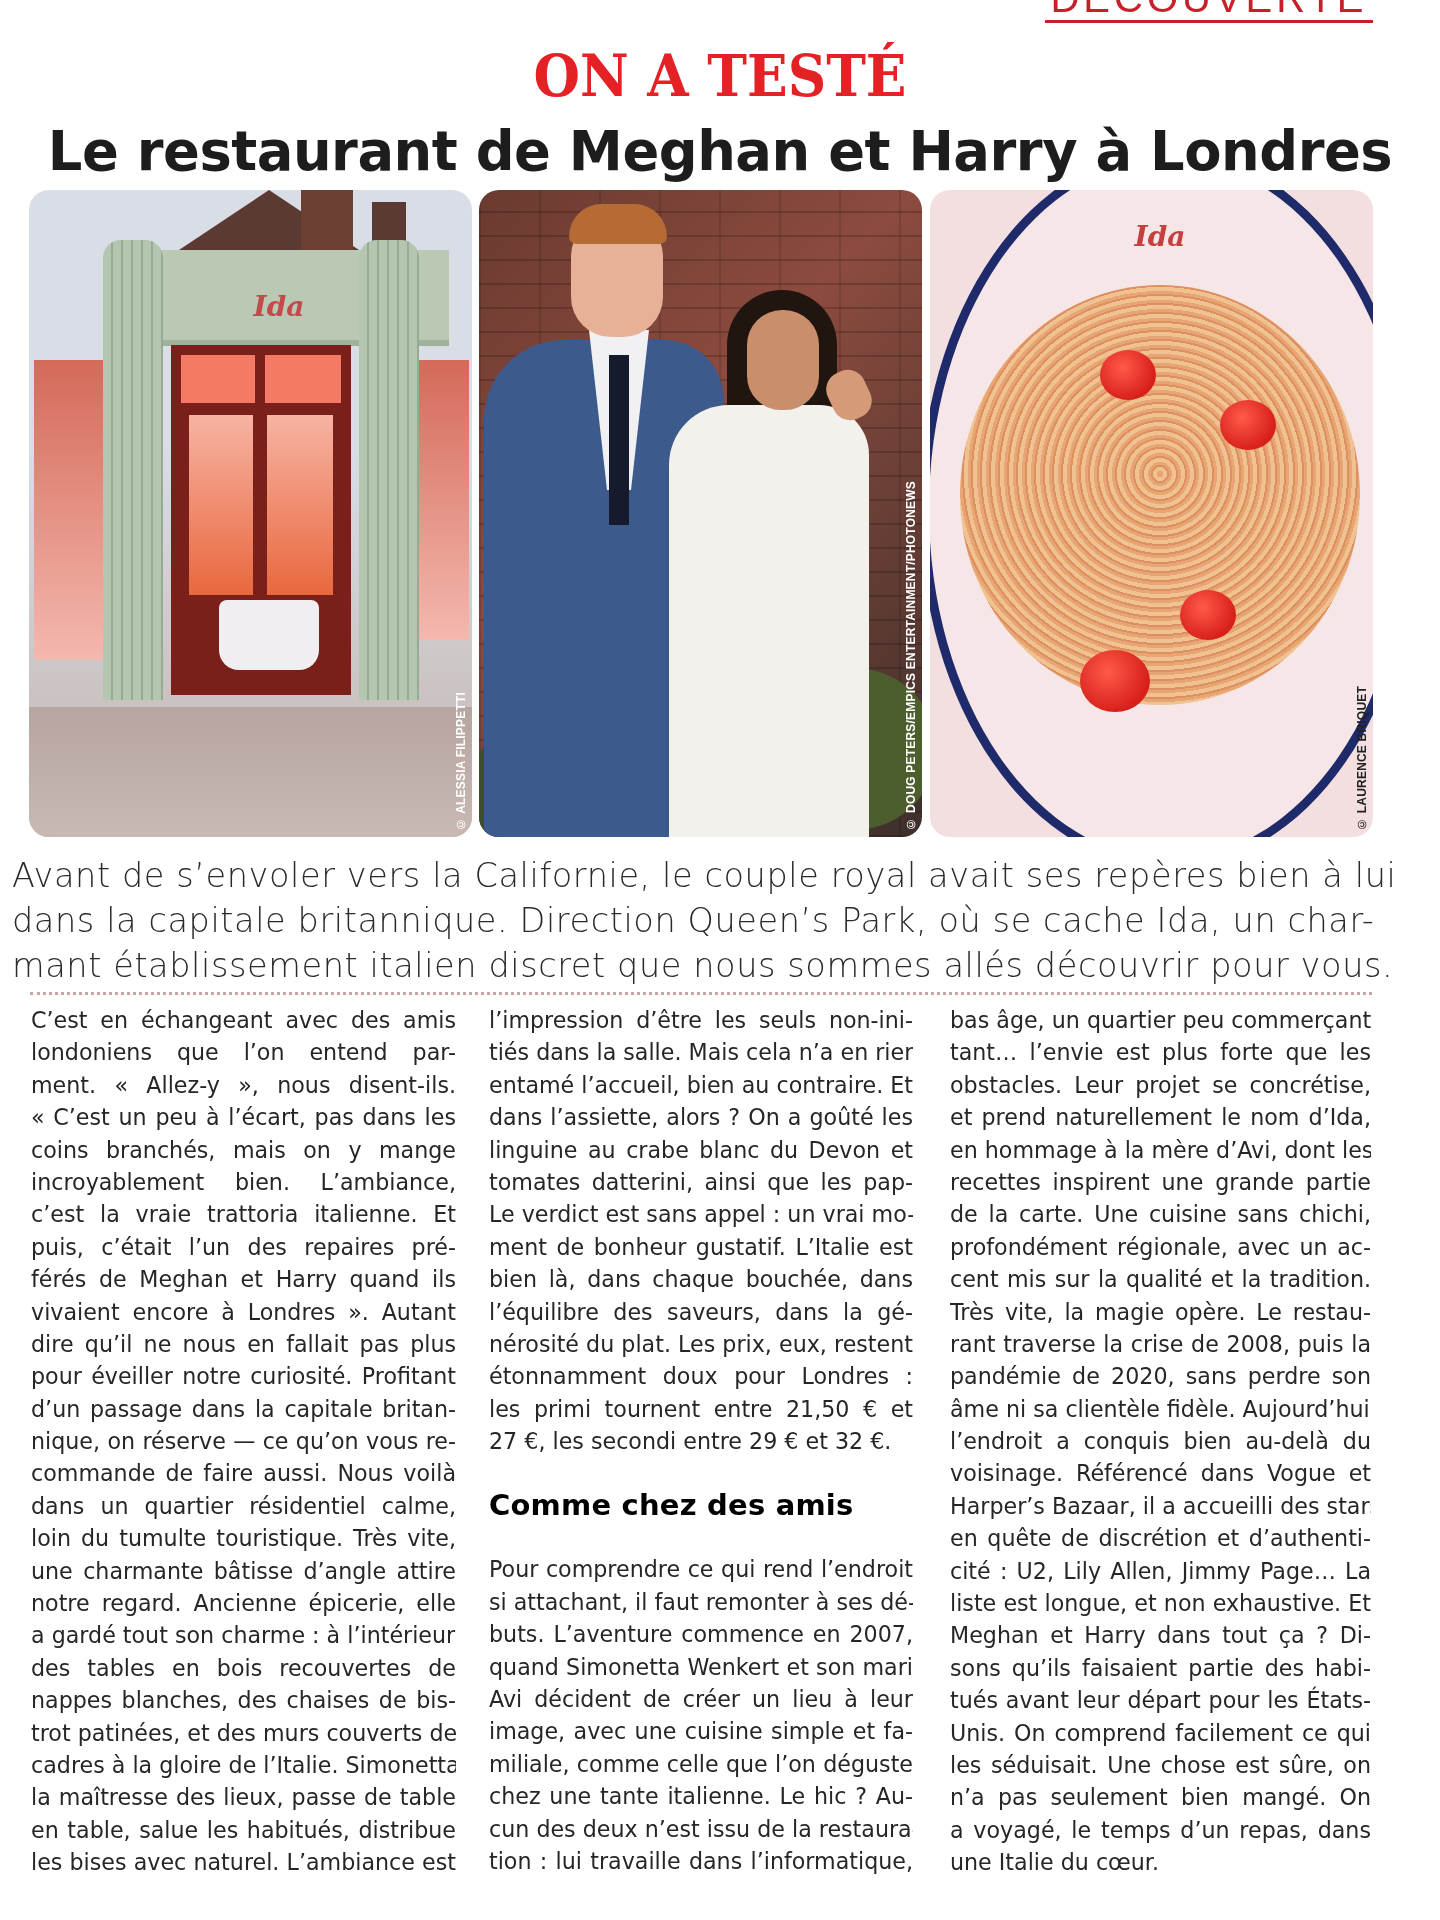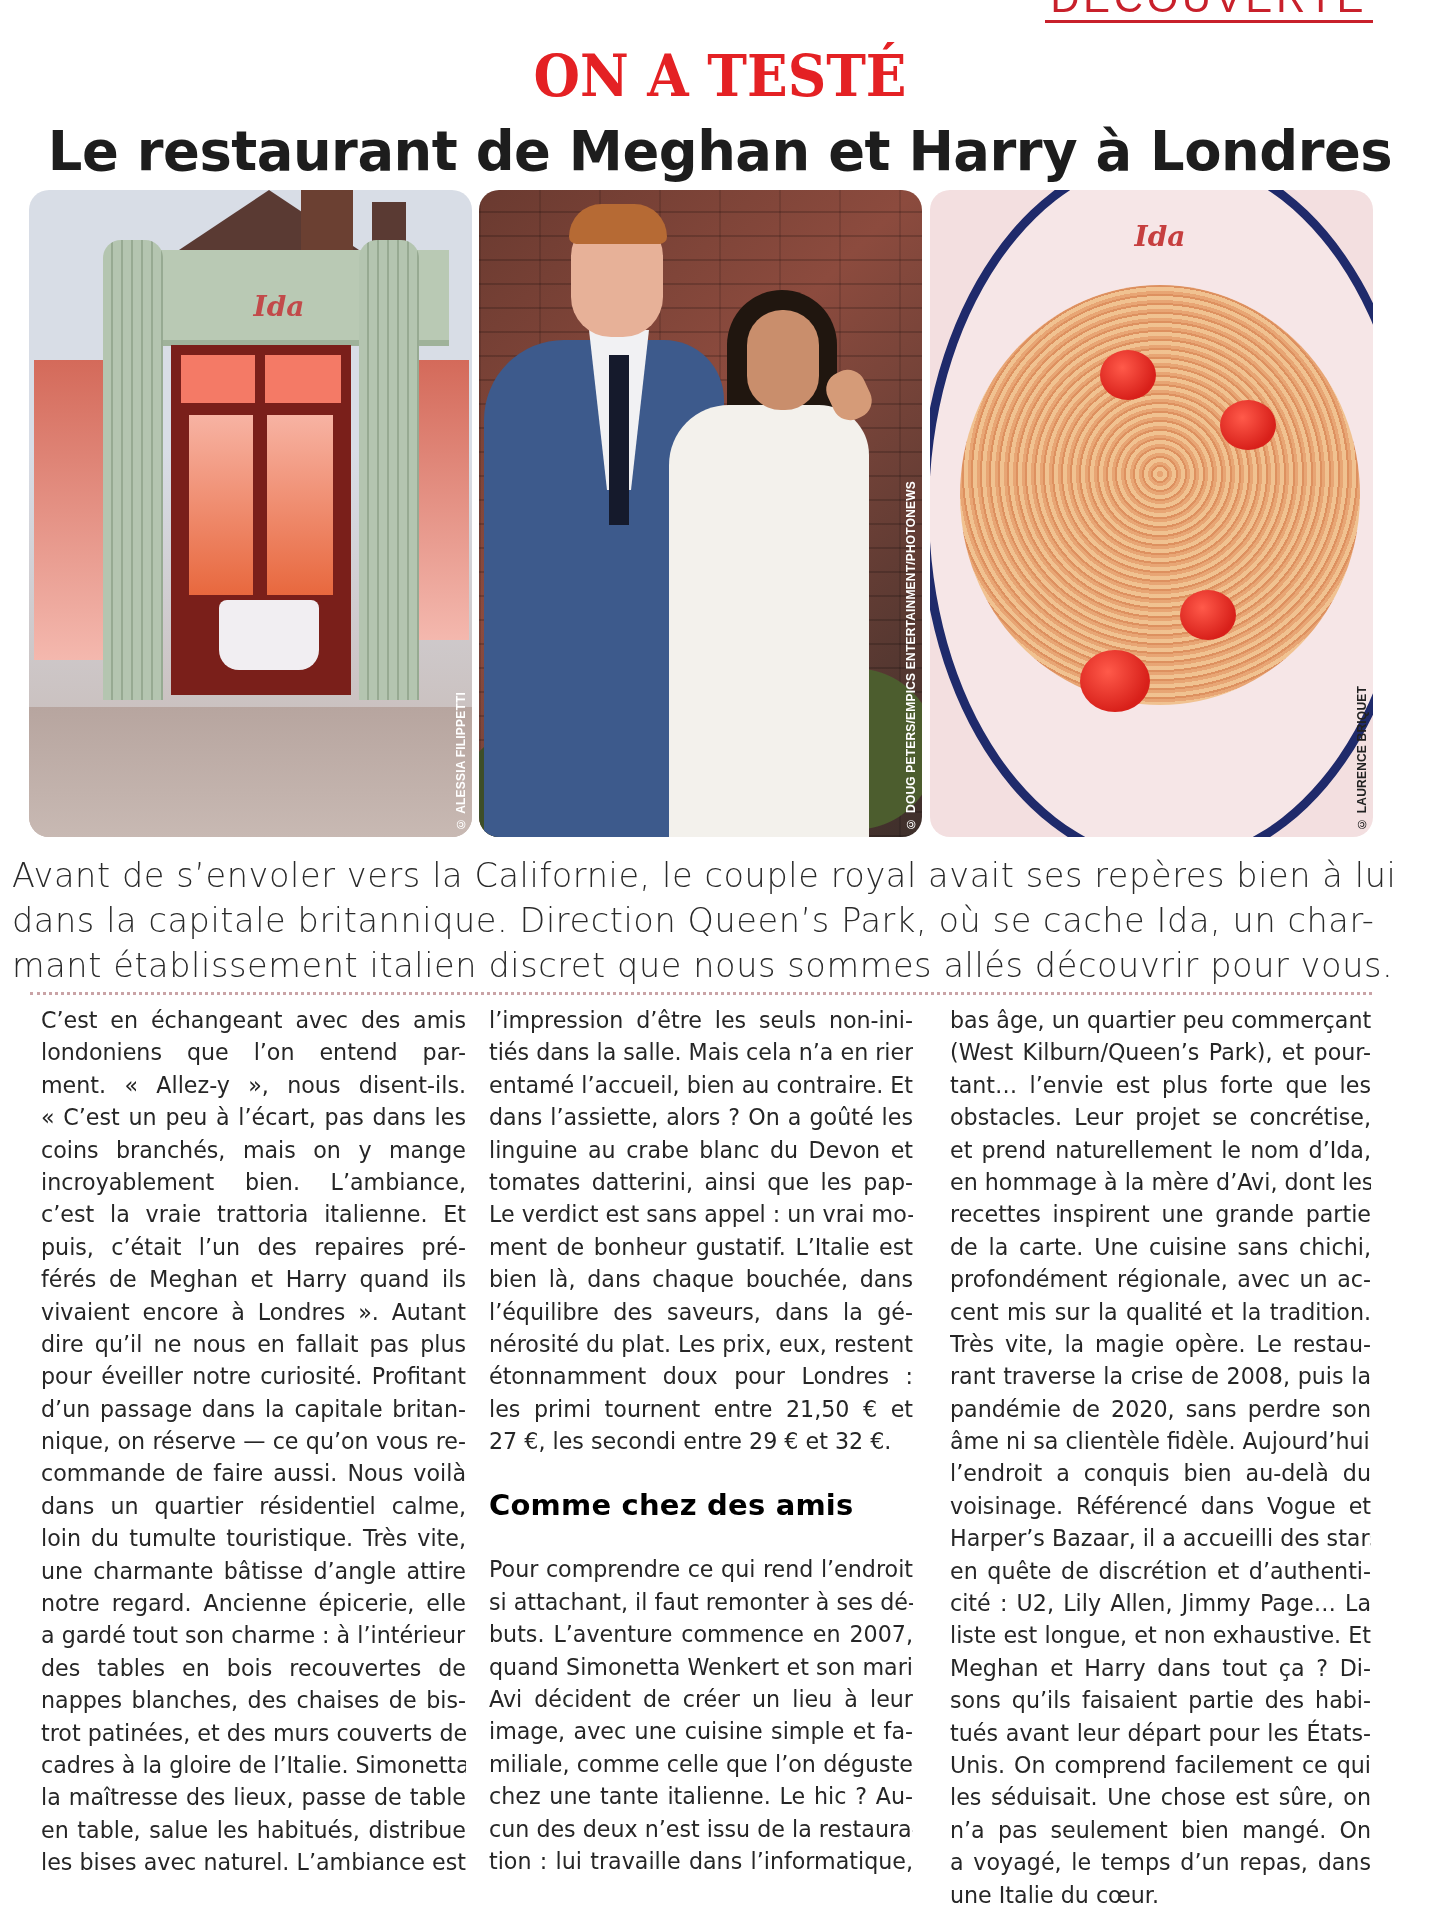--- a/index.html
+++ b/index.html
@@ -90,21 +90,21 @@
     position: absolute; left: 30px; width: 1342px; top: 992px; height: 0;
     border-top: 3px dotted #c9a3a6;
   }
 
   .col {
     position: absolute; top: 1004px;
     font-family: "DejaVu Sans", sans-serif; font-size: 22.2px; line-height: 32.4px; color: #262626;
   }
   .col .ln { display: block; white-space: nowrap; text-align: justify; text-align-last: justify; height: 32.4px; overflow: hidden; }
   .col .ln.end { text-align-last: left; }
-  .c1 { left: 41px; width: 425px; }
+  .c1 { left: 31px; width: 425px; }
   .c2 { left: 489px; width: 424px; }
   .c3 { left: 950px; width: 421px; }
 
   .subhead {
     display: block; font-family: "DejaVu Sans", sans-serif; font-size: 29px; line-height: 40px; color: #000000;
     margin-top: 28px; margin-bottom: 28px; letter-spacing: 0.2px;
   }
 </style>
 </head>
 <body>
@@ -225,21 +225,20 @@
       <span class="ln">image, avec une cuisine simple et fa-</span>
       <span class="ln">miliale, comme celle que l’on déguste</span>
       <span class="ln">chez une tante italienne. Le hic ? Au-</span>
       <span class="ln">cun des deux n’est issu de la restaura-</span>
       <span class="ln">tion : lui travaille dans l’informatique,</span>
     </div>
 </div>
 
 <div class="col c3">
     <span class="ln">bas âge, un quartier peu commerçant</span>
-    <span class="ln">(West Kilburn/Queen’s Park), et pour-</span>
     <span class="ln">tant… l’envie est plus forte que les</span>
     <span class="ln">obstacles. Leur projet se concrétise,</span>
     <span class="ln">et prend naturellement le nom d’Ida,</span>
     <span class="ln">en hommage à la mère d’Avi, dont les</span>
     <span class="ln">recettes inspirent une grande partie</span>
     <span class="ln">de la carte. Une cuisine sans chichi,</span>
     <span class="ln">profondément régionale, avec un ac-</span>
     <span class="ln">cent mis sur la qualité et la tradition.</span>
     <span class="ln">Très vite, la magie opère. Le restau-</span>
     <span class="ln">rant traverse la crise de 2008, puis la</span>

